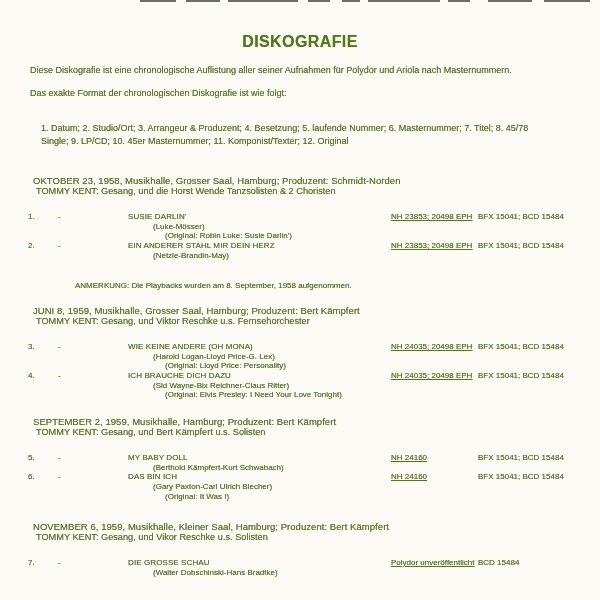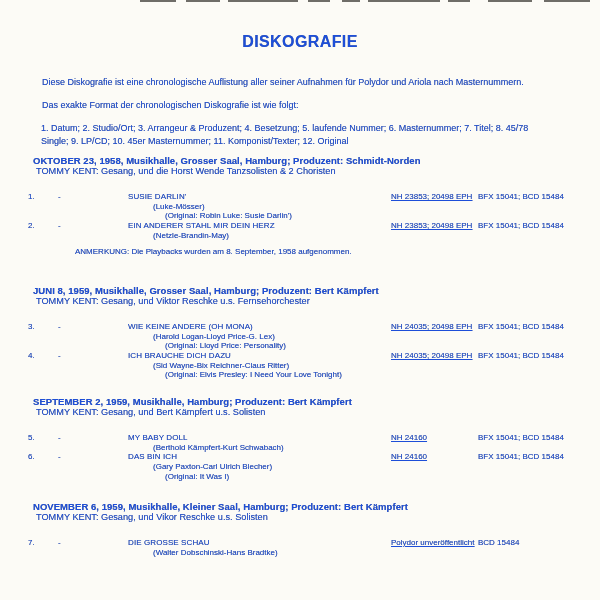--- a/index.html
+++ b/index.html
@@ -7,46 +7,46 @@
     position:relative;width:600px;height:600px;overflow:hidden;
     background:#fcfbf6;color:#2b2b28;
     font-family:"Liberation Sans", sans-serif;
     text-shadow:0 0 0.35px rgba(43,43,40,.55);
   }
   .artifact{position:absolute;top:0;height:2px;background:#56544f;opacity:.85;}
   .page-title{
     position:absolute;top:33px;left:0;width:100%;margin:0;
     text-align:center;font-size:16px;font-weight:bold;letter-spacing:.4px;
   }
-  .intro{position:absolute;left:30px;width:552px;font-size:9px;margin:12px;line-height:11px;}
+  .intro{position:absolute;left:30px;width:552px;font-size:9px;margin:0;line-height:11px;}
   .intro-1{top:65px}
   .intro-2{top:88px}
   .format-block{position:absolute;left:28px;top:109px;width:558px;font-size:9px;line-height:12.5px;margin:13px;}
   .session{position:absolute;left:0;width:600px;}
   .session-0{top:155px}
   .session-1{top:285px}
   .session-2{top:396px}
   .session-3{top:501px}
-  .session-header{font-size:9.5px;font-weight:bold;padding-left:33px;line-height:11px;letter-spacing:.05px;}
+  .session-header{font-size:9.5px;font-weight:normal;padding-left:33px;line-height:11px;letter-spacing:.05px;margin-top:20px;}
   .session-personnel{font-size:9.2px;padding-left:36px;line-height:11px;}
   .tracks{margin-top:15px;}
   .line{position:relative;height:9.7px;line-height:9.9px;font-size:8px;white-space:nowrap;}
   .line .num{position:absolute;left:28px;}
   .line .dash{position:absolute;left:58px;}
   .line .title{position:absolute;left:128px;letter-spacing:.1px;}
   .line .master{position:absolute;left:391px;text-decoration:underline;}
   .line .release{position:absolute;left:478px;}
   .credit-0{padding-left:153px;}
   .credit-1{padding-left:165px;}
-  .session-note{margin-top:7px;padding-left:75px;font-size:8px;line-height:10px;}
+  .session-note{margin-top:21px;padding-left:75px;font-size:8px;line-height:10px;}
 </style>
 </head>
 <body>
 
-<div class="page" style="background: rgb(252, 251, 246); color: #1d4ed8;">
+<div class="page" style="background: rgb(252, 251, 246); color: #4d7c0f;">
 
   <div class="artifact" style="left:140px;width:36px;"></div>
   <div class="artifact" style="left:186px;width:34px;"></div>
   <div class="artifact" style="left:228px;width:70px;"></div>
   <div class="artifact" style="left:308px;width:22px;"></div>
   <div class="artifact" style="left:342px;width:18px;"></div>
   <div class="artifact" style="left:368px;width:72px;"></div>
   <div class="artifact" style="left:448px;width:22px;"></div>
   <div class="artifact" style="left:488px;width:44px;"></div>
   <div class="artifact" style="left:544px;width:46px;"></div>

